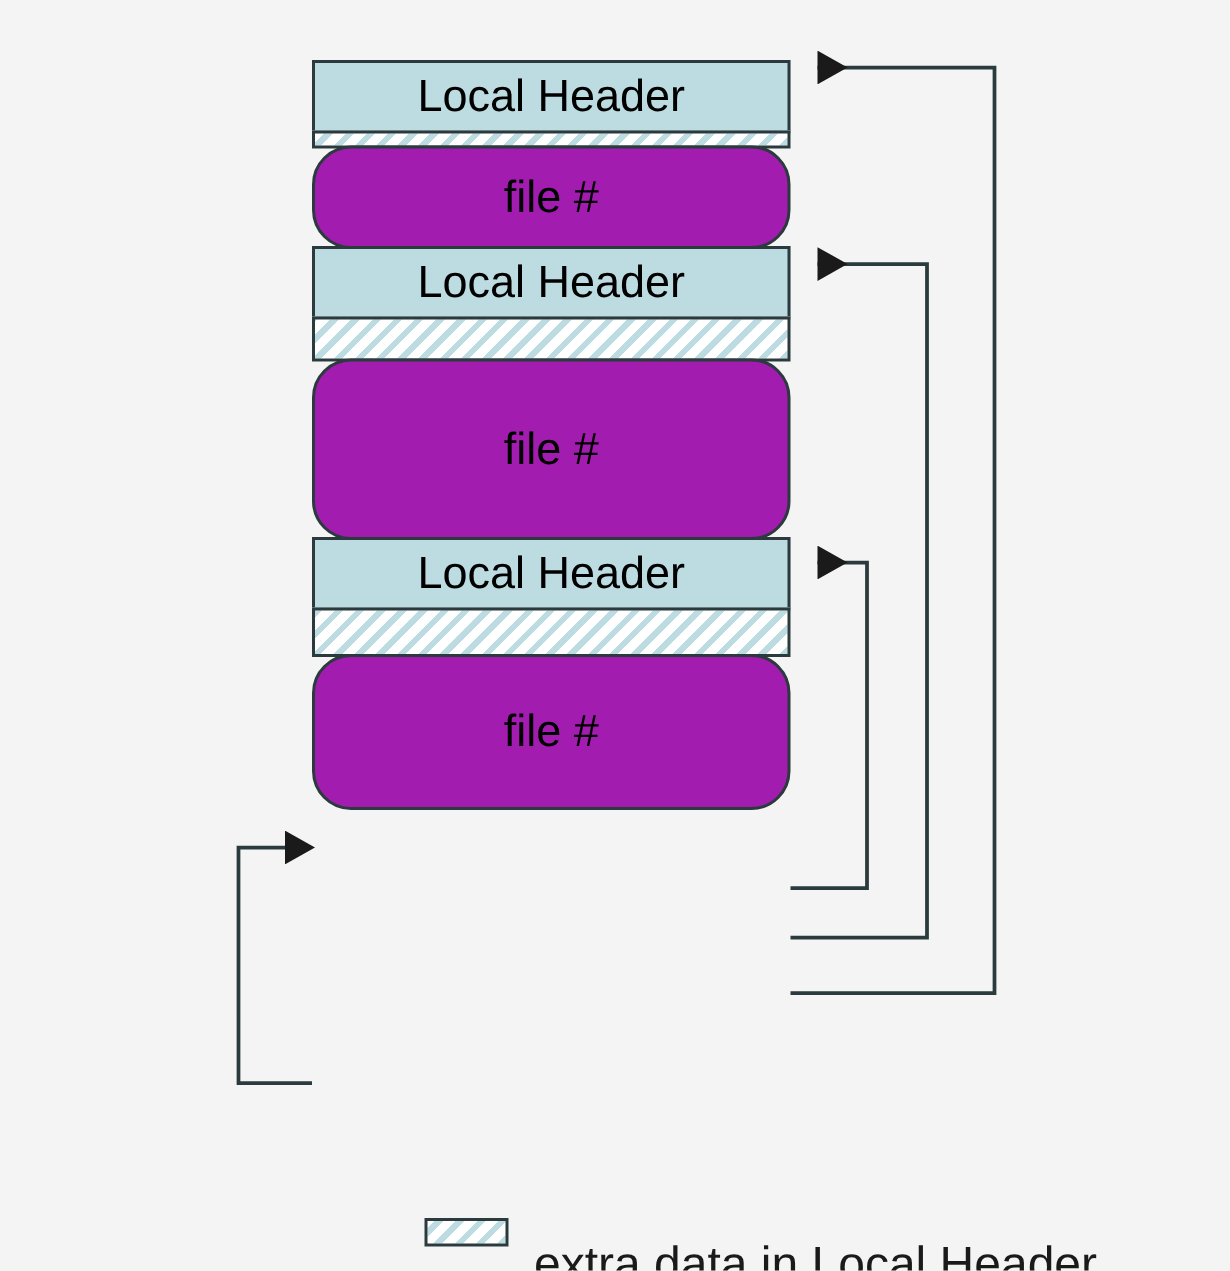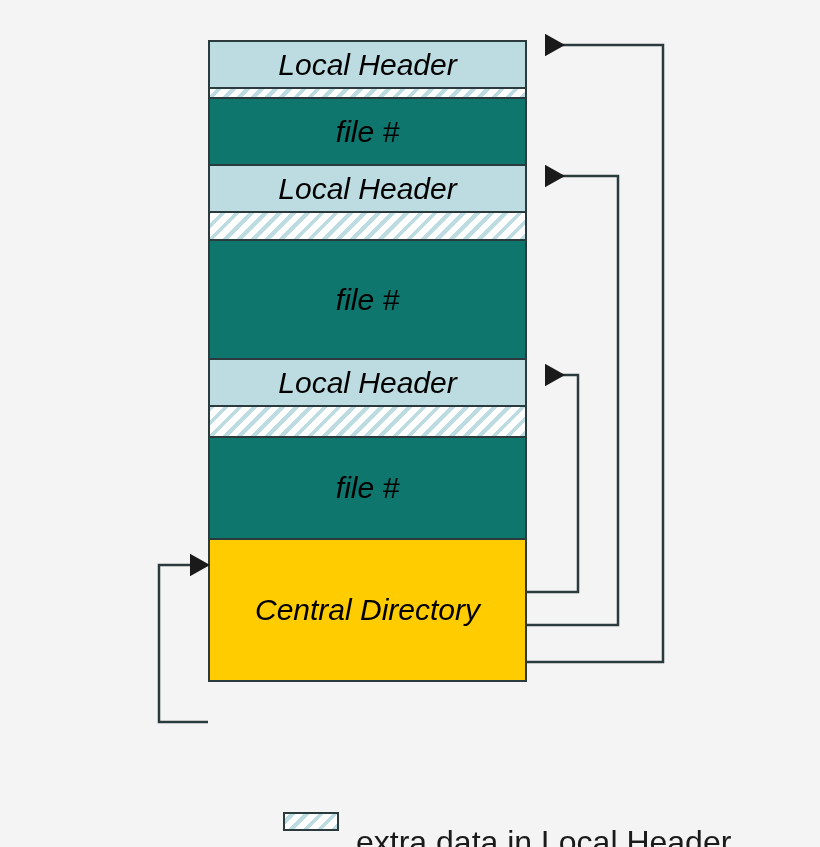--- a/index.html
+++ b/index.html
@@ -34,36 +34,36 @@
   .block {
     position: relative;
     box-sizing: border-box;
     border: 2px solid #2b3a3c;
     margin-top: -2px;
     display: flex;
     align-items: center;
     justify-content: center;
     color: #000;
     letter-spacing: 0px;
-    font-style: italic;
   }
   .block:first-child { margin-top: 0; }
 
   .block-label {
     font-size: 30px;
     line-height: 1;
     white-space: nowrap;
   }
 
   .block-local-header {
     background: #bcdce1;
     height: 49px;
   }
   .block-file {
-    background: #0f766e;
+    background: #a21caf;
+    border-radius: 26px;
   }
   .block-central {
     background: #fc0;
   }
   .block-eocd {
     background: #099;
   }
   .block-eocd .block-label {
     font-weight: bold;
     font-size: 27px;
@@ -150,23 +150,20 @@
     <div class="block block-local-header" style="height:49px;">
       <span class="block-label">Local Header</span>
     </div>
 
     <div class="block block-extra" style="height:33px;"></div>
 
     <div class="block block-file" style="height:104px;">
       <span class="block-label">file #</span>
     </div>
 
-    <div class="block block-central" style="height:144px;">
-      <span class="block-label">Central Directory</span>
-    </div>
 
 
   </div>
 
   <svg class="connectors" viewBox="0 0 820 847" width="820" height="847">
     <defs>
       <marker id="arrowhead-left" markerWidth="9" markerHeight="9" refX="8" refY="4.5" orient="auto" markerUnits="strokeWidth">
         <path d="M8,0 L8,9 L0,4.5 z" fill="#1a1a1a"></path>
       </marker>
       <marker id="arrowhead-right" markerWidth="9" markerHeight="9" refX="1" refY="4.5" orient="auto" markerUnits="strokeWidth">

